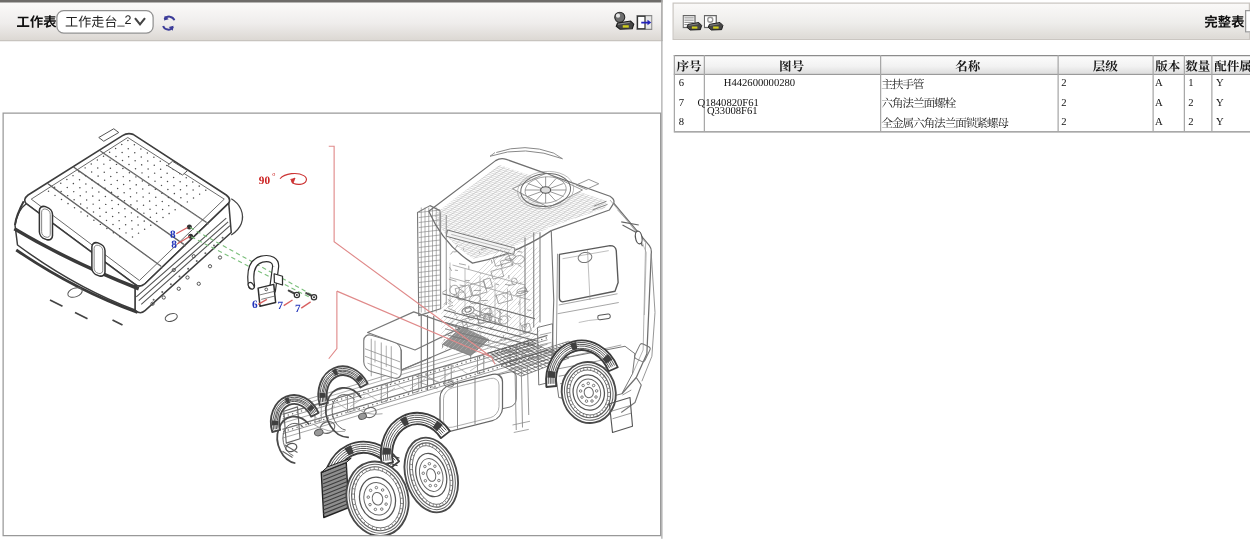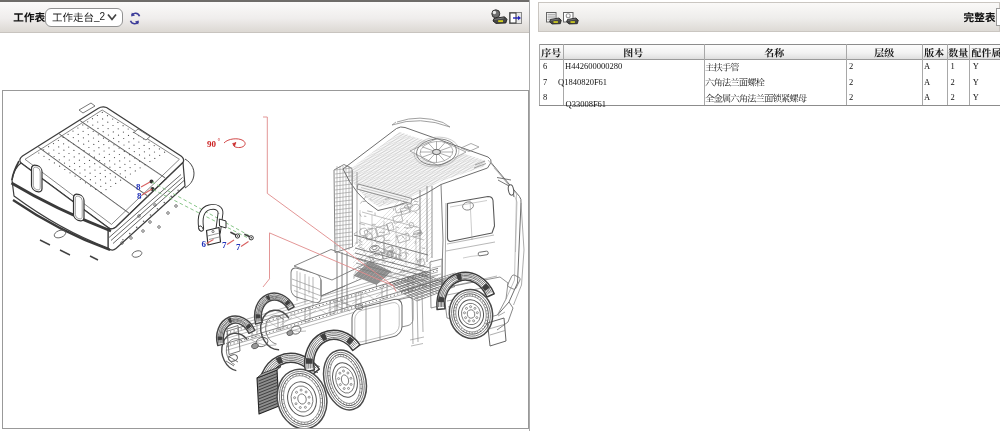--- a/index.html
+++ b/index.html
@@ -91,39 +91,39 @@
 <svg style="position:absolute;left:924.4px;top:44.5px;overflow:visible" width="22" height="14" viewBox="0 -11.73 22 14.28">
       <path d="M4.88 -7.57V-5.38C4.60 -5.72 4.10 -6.23 4.10 -6.23L3.63 -5.48V-8.22C3.88 -8.25 3.96 -8.34 3.98 -8.49L2.56 -8.61V-5.48H1.89V-7.94C2.15 -7.98 2.22 -8.08 2.25 -8.22L0.84 -8.36V-3.58C0.84 -1.85 0.74 -0.43 0.23 0.81L0.36 0.90C1.49 -0.18 1.86 -1.65 1.89 -3.41H2.75V0.64H2.94C3.33 0.64 3.84 0.36 3.84 0.27V-3.22C4.05 -3.26 4.19 -3.36 4.26 -3.44L3.18 -4.27L2.65 -3.69H1.89V-5.19H4.64C4.75 -5.19 4.86 -5.23 4.88 -5.32V-4.53C4.88 -2.65 4.76 -0.70 3.65 0.83L3.76 0.91C5.81 -0.52 5.96 -2.72 5.96 -4.54V-5.08H6.20C6.34 -3.64 6.59 -2.51 6.98 -1.60C6.42 -0.65 5.66 0.17 4.68 0.81L4.77 0.93C5.86 0.47 6.70 -0.12 7.36 -0.83C7.77 -0.14 8.28 0.40 8.94 0.88C9.14 0.35 9.53 0.03 10.01 -0.02L10.03 -0.13C9.24 -0.49 8.55 -0.96 7.98 -1.57C8.68 -2.57 9.10 -3.71 9.37 -4.91C9.61 -4.93 9.71 -4.96 9.78 -5.07L8.74 -5.99L8.14 -5.38H5.96V-7.24C6.95 -7.23 8.35 -7.30 9.39 -7.47C9.59 -7.37 9.72 -7.38 9.82 -7.48L8.84 -8.66C7.86 -8.25 6.76 -7.83 5.88 -7.56L4.88 -7.92ZM7.37 -2.36C6.91 -3.08 6.57 -3.98 6.39 -5.08H8.21C8.05 -4.13 7.77 -3.20 7.37 -2.36Z M18.54 -7.29 17.84 -6.32H15.88V-8.18C16.20 -8.23 16.29 -8.34 16.31 -8.51L14.65 -8.68V-6.32H10.86L10.95 -6.04H13.92C13.34 -4.09 12.12 -2.01 10.47 -0.68L10.57 -0.58C12.37 -1.49 13.74 -2.77 14.65 -4.31V-1.75H12.68L12.76 -1.46H14.65V0.89H14.88C15.38 0.89 15.88 0.64 15.88 0.53V-1.46H17.63C17.77 -1.46 17.87 -1.51 17.90 -1.62C17.50 -2.04 16.80 -2.65 16.80 -2.66L16.17 -1.75H15.88V-5.99C16.49 -3.66 17.51 -1.93 19.00 -0.85C19.20 -1.44 19.60 -1.83 20.09 -1.92L20.12 -2.02C18.54 -2.72 16.92 -4.19 16.05 -6.04H19.53C19.68 -6.04 19.79 -6.09 19.82 -6.20C19.35 -6.64 18.54 -7.29 18.54 -7.29Z" fill="#1a1a1a"></path>
     </svg>
 <svg style="position:absolute;left:947.8px;top:44.5px;overflow:visible" width="22" height="14" viewBox="0 -11.73 22 14.28">
       <path d="M5.42 -7.94 4.16 -8.35C4.04 -7.77 3.88 -7.13 3.75 -6.73L3.91 -6.65C4.26 -6.93 4.69 -7.34 5.04 -7.73C5.24 -7.73 5.38 -7.81 5.42 -7.94ZM0.81 -8.28 0.70 -8.22C0.93 -7.87 1.17 -7.31 1.19 -6.83C2.00 -6.13 2.98 -7.70 0.81 -8.28ZM4.84 -7.18 4.32 -6.49H3.48V-8.27C3.72 -8.31 3.80 -8.40 3.82 -8.53L2.39 -8.67V-6.49H0.37L0.45 -6.19H1.97C1.61 -5.35 1.02 -4.54 0.27 -3.96L0.37 -3.81C1.14 -4.16 1.84 -4.60 2.39 -5.13V-4.03L2.18 -4.10C2.09 -3.86 1.92 -3.46 1.71 -3.03H0.39L0.48 -2.73H1.57C1.35 -2.28 1.10 -1.84 0.91 -1.53L0.82 -1.39C1.41 -1.27 2.14 -1.03 2.79 -0.72C2.19 -0.10 1.40 0.39 0.37 0.74L0.43 0.89C1.70 0.64 2.70 0.22 3.46 -0.36C3.73 -0.19 3.97 -0.01 4.14 0.17C4.83 0.41 5.35 -0.51 4.25 -1.11C4.61 -1.55 4.89 -2.04 5.10 -2.58C5.32 -2.60 5.43 -2.63 5.50 -2.73L4.51 -3.59L3.92 -3.03H2.85L3.08 -3.48C3.39 -3.45 3.48 -3.54 3.52 -3.64L2.51 -3.99H2.59C2.99 -3.99 3.48 -4.19 3.48 -4.28V-5.76C3.81 -5.38 4.16 -4.88 4.29 -4.43C5.28 -3.80 6.04 -5.64 3.48 -6.03V-6.19H5.51C5.65 -6.19 5.75 -6.24 5.77 -6.35C5.43 -6.70 4.84 -7.18 4.84 -7.18ZM3.95 -2.73C3.80 -2.26 3.61 -1.83 3.36 -1.43C3.00 -1.51 2.56 -1.57 2.03 -1.59C2.25 -1.95 2.48 -2.36 2.68 -2.73ZM7.87 -8.27 6.22 -8.64C6.09 -6.79 5.66 -4.81 5.12 -3.47L5.25 -3.39C5.58 -3.73 5.88 -4.12 6.14 -4.55C6.29 -3.58 6.52 -2.68 6.83 -1.89C6.22 -0.85 5.31 0.05 3.97 0.79L4.04 0.90C5.46 0.44 6.50 -0.20 7.26 -0.99C7.68 -0.23 8.23 0.41 8.95 0.91C9.10 0.37 9.43 0.06 10.00 -0.06L10.03 -0.16C9.16 -0.57 8.46 -1.11 7.89 -1.76C8.70 -2.96 9.06 -4.41 9.22 -6.05H9.78C9.92 -6.05 10.04 -6.10 10.07 -6.21C9.63 -6.60 8.92 -7.17 8.92 -7.17L8.29 -6.33H6.99C7.18 -6.86 7.34 -7.44 7.49 -8.04C7.71 -8.05 7.83 -8.14 7.87 -8.27ZM6.88 -6.05H7.93C7.85 -4.83 7.65 -3.70 7.23 -2.69C6.84 -3.35 6.56 -4.08 6.34 -4.90C6.55 -5.25 6.72 -5.64 6.88 -6.05Z M10.70 -4.99 10.79 -4.70H19.65C19.79 -4.70 19.89 -4.75 19.92 -4.87C19.50 -5.23 18.82 -5.76 18.82 -5.76L18.22 -4.99ZM17.13 -6.72V-5.96H13.43V-6.72ZM17.13 -7.01H13.43V-7.73H17.13ZM12.25 -8.02V-5.17H12.42C12.90 -5.17 13.43 -5.43 13.43 -5.53V-5.66H17.13V-5.34H17.33C17.72 -5.34 18.32 -5.55 18.33 -5.61V-7.54C18.53 -7.58 18.68 -7.67 18.74 -7.75L17.56 -8.63L17.02 -8.02H13.50L12.25 -8.52ZM17.23 -2.66V-1.87H15.84V-2.66ZM17.23 -2.96H15.84V-3.74H17.23ZM13.33 -2.66H14.68V-1.87H13.33ZM13.33 -2.96V-3.74H14.68V-2.96ZM17.23 -1.57V-1.30H17.42C17.62 -1.30 17.87 -1.35 18.07 -1.41L17.58 -0.78H15.84V-1.57ZM11.40 -0.78 11.49 -0.48H14.68V0.40H10.62L10.70 0.68H19.76C19.91 0.68 20.02 0.63 20.05 0.52C19.60 0.12 18.87 -0.44 18.87 -0.44L18.23 0.40H15.84V-0.48H19.03C19.18 -0.48 19.28 -0.53 19.31 -0.64C18.99 -0.93 18.51 -1.32 18.30 -1.48C18.38 -1.51 18.43 -1.54 18.44 -1.56V-3.52C18.67 -3.57 18.82 -3.67 18.88 -3.75L17.68 -4.66L17.12 -4.04H13.40L12.13 -4.54V-1.03H12.29C12.78 -1.03 13.33 -1.29 13.33 -1.40V-1.57H14.68V-0.78Z" fill="#1a1a1a"></path>
     </svg>
 <svg style="position:absolute;left:970.6px;top:44.5px;overflow:visible" width="43" height="14" viewBox="0 -11.73 43 14.28">
       <path d="M5.82 -5.12V-0.46C5.82 0.35 6.06 0.55 7.02 0.55H7.99C9.54 0.55 9.99 0.31 9.99 -0.15C9.99 -0.35 9.91 -0.48 9.62 -0.61L9.59 -2.09H9.47C9.29 -1.45 9.13 -0.87 9.03 -0.67C8.97 -0.57 8.91 -0.54 8.79 -0.53C8.66 -0.52 8.40 -0.51 8.08 -0.51H7.28C6.98 -0.51 6.93 -0.57 6.93 -0.74V-4.83H8.21V-3.87H8.39C8.74 -3.87 9.29 -4.07 9.30 -4.13V-7.35C9.54 -7.39 9.70 -7.50 9.77 -7.59L8.63 -8.47L8.10 -7.86H5.77L5.86 -7.58H8.21V-5.12H7.05L5.82 -5.60ZM3.03 -7.57V-6.08H2.63V-7.57ZM2.63 -7.85H0.33L0.41 -7.57H1.83V-6.08H1.63L0.60 -6.52V0.88H0.76C1.19 0.88 1.58 0.63 1.58 0.52V-0.08H4.12V0.70H4.29C4.65 0.70 5.14 0.47 5.15 0.39V-5.63C5.33 -5.67 5.48 -5.74 5.54 -5.82L4.52 -6.62L4.03 -6.08H3.85V-7.57H5.38C5.53 -7.57 5.63 -7.62 5.66 -7.73C5.25 -8.10 4.59 -8.63 4.59 -8.63L4.01 -7.85ZM4.12 -1.78V-0.37H1.58V-1.78ZM4.12 -2.08H1.58V-2.89L1.65 -2.80C2.56 -3.55 2.63 -4.67 2.63 -5.39V-5.78H3.03V-3.78C3.03 -3.38 3.09 -3.20 3.54 -3.20H3.79L4.12 -3.22ZM4.12 -3.92H4.08C4.06 -3.92 4.01 -3.92 3.98 -3.92C3.95 -3.92 3.91 -3.92 3.87 -3.92H3.74C3.68 -3.92 3.66 -3.95 3.66 -4.05V-5.78H4.12ZM1.58 -3.04V-5.78H2.01V-5.40C2.01 -4.71 2.01 -3.81 1.58 -3.04Z M16.08 -8.54V-6.11H14.96C15.15 -6.52 15.32 -6.96 15.46 -7.42C15.69 -7.42 15.82 -7.50 15.86 -7.62L14.29 -8.11C14.12 -6.58 13.70 -4.95 13.23 -3.87L13.36 -3.78C13.93 -4.32 14.42 -5.02 14.82 -5.81H16.08V-3.34H13.26L13.34 -3.04H16.08V0.90H16.33C16.80 0.90 17.32 0.66 17.32 0.54V-3.04H19.93C20.08 -3.04 20.19 -3.09 20.22 -3.20C19.78 -3.62 19.03 -4.22 19.03 -4.22L18.37 -3.34H17.32V-5.81H19.65C19.79 -5.81 19.89 -5.86 19.92 -5.98C19.50 -6.37 18.78 -6.96 18.78 -6.96L18.15 -6.11H17.32V-8.08C17.61 -8.12 17.68 -8.23 17.71 -8.37ZM12.38 -8.65C12.00 -6.72 11.20 -4.72 10.41 -3.46L10.54 -3.38C10.96 -3.72 11.36 -4.12 11.73 -4.57V0.90H11.94C12.42 0.90 12.91 0.63 12.93 0.55V-5.43C13.13 -5.46 13.21 -5.53 13.24 -5.62L12.62 -5.85C12.97 -6.47 13.29 -7.15 13.57 -7.88C13.81 -7.86 13.93 -7.95 13.98 -8.07Z M28.41 -7.75V-6.60H23.01V-7.75ZM21.84 -8.04V-5.51C21.84 -3.44 21.73 -1.09 20.60 0.78L20.71 0.87C22.87 -0.86 23.01 -3.56 23.01 -5.52V-6.31H28.41V-5.90H28.61C28.98 -5.90 29.55 -6.12 29.56 -6.19V-7.58C29.75 -7.61 29.89 -7.70 29.95 -7.77L28.83 -8.60L28.30 -8.04H23.19L21.84 -8.53ZM27.78 -6.19C26.80 -5.88 24.92 -5.49 23.44 -5.33L23.47 -5.16C24.18 -5.13 24.98 -5.12 25.74 -5.14V-4.50H24.66L23.50 -4.96V-2.47H23.65C24.10 -2.47 24.59 -2.70 24.59 -2.79V-2.98H25.74V-2.16H24.17L23.03 -2.61V0.89H23.18C23.62 0.89 24.10 0.65 24.10 0.55V-1.87H25.74V-1.13C25.11 -1.12 24.58 -1.11 24.26 -1.12L24.75 0.02C24.86 0.00 24.96 -0.06 25.02 -0.19C26.12 -0.51 26.93 -0.75 27.53 -0.95C27.60 -0.79 27.64 -0.61 27.65 -0.45C28.32 0.14 29.16 -1.15 27.27 -1.65L27.16 -1.59C27.25 -1.48 27.35 -1.34 27.43 -1.18L26.84 -1.16V-1.87H28.55V-0.23C28.55 -0.12 28.52 -0.06 28.39 -0.06C28.21 -0.06 27.63 -0.10 27.63 -0.10V0.04C27.99 0.09 28.13 0.20 28.22 0.33C28.33 0.45 28.36 0.66 28.37 0.94C29.50 0.85 29.64 0.49 29.64 -0.14V-1.68C29.86 -1.71 30.00 -1.82 30.06 -1.90L28.94 -2.72L28.45 -2.16H26.84V-2.98H28.03V-2.62H28.21C28.56 -2.62 29.13 -2.82 29.14 -2.89V-4.07C29.30 -4.11 29.42 -4.18 29.47 -4.25L28.43 -5.02L27.94 -4.50H26.84V-5.18C27.34 -5.21 27.81 -5.25 28.19 -5.30C28.47 -5.20 28.67 -5.22 28.77 -5.31ZM25.74 -3.26H24.59V-4.21H25.74ZM26.84 -3.26V-4.21H28.03V-3.26Z M32.26 -8.66V0.91H32.50C32.94 0.91 33.43 0.67 33.43 0.57V-8.21C33.70 -8.25 33.77 -8.36 33.79 -8.51ZM31.58 -6.65C31.64 -5.95 31.34 -5.17 31.07 -4.86C30.83 -4.65 30.72 -4.37 30.89 -4.11C31.07 -3.82 31.53 -3.88 31.74 -4.17C32.05 -4.60 32.17 -5.50 31.75 -6.65ZM33.57 -6.95 33.46 -6.90C33.65 -6.53 33.84 -5.94 33.82 -5.46C34.15 -5.13 34.54 -5.28 34.64 -5.62C34.48 -4.89 34.26 -4.21 34.03 -3.66L34.17 -3.58C34.72 -4.11 35.16 -4.80 35.52 -5.61H36.63V-3.11H34.72L34.80 -2.83H36.63V0.28H34.01L34.09 0.57H40.40C40.53 0.57 40.66 0.52 40.68 0.41C40.25 0.00 39.51 -0.59 39.51 -0.59L38.86 0.28H37.83V-2.83H39.91C40.06 -2.83 40.17 -2.88 40.20 -2.99C39.80 -3.38 39.12 -3.96 39.12 -3.96L38.52 -3.11H37.83V-5.61H40.15C40.29 -5.61 40.39 -5.66 40.42 -5.77C40.00 -6.17 39.31 -6.73 39.31 -6.73L38.69 -5.90H37.83V-8.16C38.07 -8.19 38.14 -8.28 38.16 -8.43L36.63 -8.57V-5.90H35.63C35.81 -6.35 35.97 -6.83 36.10 -7.35C36.33 -7.35 36.44 -7.45 36.49 -7.58L35.00 -7.97C34.93 -7.20 34.82 -6.43 34.66 -5.70C34.72 -6.06 34.48 -6.57 33.57 -6.95Z" fill="#1a1a1a"></path>
     </svg>
 <div class="abs" style="left:543px;top:61.2px;font:8.5px 'Liberation Serif';color:#111">6</div>
-<div class="abs" style="left:565px;top:61.2px;font:8.5px 'Liberation Serif';color:#111">H442600000280</div>
+<div class="abs" style="left:579px;top:61.2px;font:8.5px 'Liberation Serif';color:#111">H442600000280</div>
 <svg style="position:absolute;left:704.6px;top:59.9px;overflow:visible" width="36" height="13" viewBox="0 -10.70 36 13.02">
       <path d="M3.27 -7.78 3.18 -7.69C3.83 -7.33 4.66 -6.62 4.95 -6.05C5.73 -5.66 5.97 -7.26 3.27 -7.78ZM0.39 0.06 0.47 0.33H8.69C8.83 0.33 8.91 0.28 8.94 0.19C8.59 -0.13 8.04 -0.55 8.04 -0.55L7.56 0.06H4.96V-2.69H7.85C7.99 -2.69 8.08 -2.73 8.10 -2.83C7.77 -3.13 7.24 -3.53 7.24 -3.53L6.78 -2.96H4.96V-5.35H8.27C8.39 -5.35 8.48 -5.39 8.51 -5.50C8.17 -5.81 7.63 -6.22 7.63 -6.22L7.15 -5.63H1.01L1.10 -5.35H4.32V-2.96H1.40L1.48 -2.69H4.32V0.06Z M14.12 -7.76V-5.86H12.37L12.45 -5.58H14.12V-4.32C14.12 -4.08 14.11 -3.85 14.10 -3.62H11.88L11.96 -3.35H14.08C13.90 -1.67 13.17 -0.33 11.12 0.57L11.20 0.72C13.57 -0.10 14.43 -1.50 14.66 -3.20C14.86 -1.81 15.38 -0.20 16.92 0.70C16.99 0.33 17.19 0.20 17.51 0.14L17.54 0.04C15.73 -0.78 15.05 -2.06 14.82 -3.35H17.16C17.29 -3.35 17.38 -3.39 17.41 -3.49C17.10 -3.79 16.60 -4.18 16.60 -4.18L16.15 -3.62H14.71C14.73 -3.85 14.74 -4.08 14.74 -4.32V-5.58H16.92C17.05 -5.58 17.15 -5.63 17.17 -5.73C16.87 -6.02 16.37 -6.41 16.37 -6.41L15.95 -5.86H14.74V-7.40C14.97 -7.44 15.03 -7.53 15.05 -7.65ZM8.70 -2.91 9.05 -2.14C9.13 -2.18 9.20 -2.28 9.23 -2.38L10.26 -2.94V-0.22C10.26 -0.08 10.22 -0.05 10.06 -0.05C9.89 -0.05 9.06 -0.10 9.06 -0.10V0.05C9.43 0.09 9.64 0.16 9.77 0.26C9.88 0.36 9.93 0.52 9.96 0.72C10.76 0.62 10.85 0.33 10.85 -0.18V-3.26L12.28 -4.10L12.24 -4.22L10.85 -3.68V-5.39H12.16C12.29 -5.39 12.37 -5.44 12.40 -5.54C12.13 -5.82 11.69 -6.19 11.69 -6.19L11.30 -5.66H10.85V-7.44C11.07 -7.47 11.17 -7.56 11.19 -7.69L10.26 -7.79V-5.66H8.84L8.92 -5.39H10.26V-3.46C9.58 -3.20 9.02 -3.00 8.70 -2.91Z M24.20 -7.78C22.79 -7.26 20.05 -6.72 17.76 -6.54L17.80 -6.36C18.96 -6.38 20.16 -6.47 21.27 -6.60V-4.88H17.80L17.88 -4.61H21.27V-2.80H17.19L17.26 -2.52H21.27V-0.29C21.27 -0.11 21.21 -0.05 20.99 -0.05C20.74 -0.05 19.44 -0.15 19.44 -0.15V-0.01C20.00 0.07 20.29 0.14 20.49 0.25C20.65 0.35 20.73 0.52 20.76 0.72C21.76 0.62 21.90 0.24 21.90 -0.25V-2.52H25.67C25.81 -2.52 25.89 -2.57 25.92 -2.67C25.59 -2.98 25.05 -3.39 25.05 -3.39L24.56 -2.80H21.90V-4.61H25.12C25.25 -4.61 25.34 -4.65 25.36 -4.75C25.04 -5.05 24.52 -5.46 24.52 -5.46L24.04 -4.88H21.90V-6.68C22.84 -6.81 23.72 -6.97 24.42 -7.12C24.67 -7.02 24.84 -7.03 24.93 -7.11Z M29.51 -6.00 29.41 -5.93C29.65 -5.75 29.88 -5.41 29.92 -5.12C30.49 -4.72 30.99 -5.84 29.51 -6.00ZM31.74 -7.49 30.85 -7.83C30.62 -7.13 30.29 -6.46 29.96 -6.05L30.08 -5.94C30.34 -6.11 30.61 -6.33 30.85 -6.60H31.57C31.80 -6.36 32.01 -6.01 32.05 -5.71C32.51 -5.33 32.99 -6.15 32.04 -6.60H34.03C34.15 -6.60 34.25 -6.65 34.27 -6.75C33.97 -7.04 33.49 -7.41 33.49 -7.41L33.06 -6.88H31.08C31.19 -7.02 31.29 -7.18 31.39 -7.34C31.58 -7.32 31.69 -7.39 31.74 -7.49ZM28.02 -7.49 27.14 -7.84C26.80 -6.87 26.25 -5.94 25.71 -5.38L25.84 -5.28C26.32 -5.60 26.79 -6.05 27.19 -6.60H27.82C28.04 -6.37 28.23 -6.01 28.24 -5.71C28.70 -5.33 29.20 -6.13 28.21 -6.60H29.90C30.02 -6.60 30.10 -6.65 30.13 -6.75C29.86 -7.02 29.43 -7.37 29.43 -7.37L29.05 -6.88H27.39C27.48 -7.03 27.57 -7.19 27.66 -7.35C27.86 -7.32 27.97 -7.39 28.02 -7.49ZM28.24 -3.69H31.87V-2.67H28.24ZM27.64 -4.27V0.74H27.73C28.05 0.74 28.24 0.59 28.24 0.54V0.12H32.44V0.57H32.53C32.73 0.57 33.03 0.44 33.04 0.38V-1.26C33.21 -1.29 33.36 -1.36 33.40 -1.42L32.68 -1.98L32.35 -1.63H28.24V-2.40H31.87V-2.14H31.97C32.17 -2.14 32.47 -2.28 32.48 -2.33V-3.61C32.63 -3.64 32.77 -3.70 32.83 -3.77L32.11 -4.31L31.79 -3.96H28.34ZM28.24 -1.35H32.44V-0.16H28.24ZM26.95 -5.48 26.78 -5.47C26.86 -4.92 26.61 -4.38 26.30 -4.18C26.11 -4.06 25.99 -3.89 26.08 -3.69C26.18 -3.48 26.48 -3.51 26.71 -3.66C26.93 -3.83 27.13 -4.19 27.10 -4.73H33.13C33.07 -4.44 32.99 -4.06 32.91 -3.83L33.04 -3.76C33.29 -4.00 33.62 -4.37 33.79 -4.65C33.95 -4.66 34.06 -4.67 34.13 -4.73L33.45 -5.38L33.09 -5.01H27.07C27.04 -5.16 27.01 -5.31 26.95 -5.48Z" fill="#222"></path>
     </svg>
 <div class="abs" style="left:849px;top:61.2px;font:8.5px 'Liberation Serif';color:#111">2</div>
 <div class="abs" style="left:924px;top:61.2px;font:8.5px 'Liberation Serif';color:#111">A</div>
 <div class="abs" style="left:950.5px;top:61.2px;font:8.5px 'Liberation Serif';color:#111">1</div>
 <div class="abs" style="left:972.8px;top:61.2px;font:8.5px 'Liberation Serif';color:#111">Y</div>
 <div class="abs" style="left:543px;top:76.5px;font:8.5px 'Liberation Serif';color:#111">7</div>
 <div class="abs" style="left:558px;top:76.5px;font:8.5px 'Liberation Serif';color:#111">Q1840820F61</div>
 <svg style="position:absolute;left:704.6px;top:75.2px;overflow:visible" width="61" height="13" viewBox="0 -10.70 61 13.02">
       <path d="M5.82 -4.05 5.67 -3.98C6.62 -2.85 7.91 -1.03 8.22 0.26C9.05 0.91 9.37 -1.24 5.82 -4.05ZM4.13 -3.76 3.11 -4.14C2.59 -2.59 1.50 -0.67 0.41 0.42L0.53 0.52C1.87 -0.49 3.12 -2.26 3.76 -3.66C4.00 -3.63 4.07 -3.66 4.13 -3.76ZM3.49 -7.74 3.39 -7.66C3.96 -7.19 4.62 -6.37 4.77 -5.72C5.53 -5.19 6.05 -6.88 3.49 -7.74ZM7.91 -6.03 7.37 -5.34H0.50L0.59 -5.07H8.62C8.75 -5.07 8.84 -5.12 8.87 -5.22C8.50 -5.55 7.91 -6.03 7.91 -6.03Z M13.56 0.26V-1.77H15.68V-0.25C15.68 -0.11 15.63 -0.06 15.45 -0.06C15.26 -0.06 14.28 -0.12 14.28 -0.12V0.01C14.71 0.07 14.94 0.16 15.09 0.26C15.22 0.35 15.28 0.52 15.30 0.72C16.19 0.63 16.29 0.31 16.29 -0.18V-4.93C16.46 -4.96 16.59 -5.02 16.64 -5.10L15.90 -5.66L15.59 -5.29H13.35C13.86 -5.62 14.41 -6.12 14.76 -6.46C14.95 -6.46 15.06 -6.48 15.14 -6.55L14.44 -7.19L14.05 -6.80H11.84C11.98 -7.00 12.12 -7.21 12.24 -7.41C12.49 -7.38 12.56 -7.42 12.61 -7.51L11.64 -7.80C11.11 -6.58 9.99 -5.19 8.86 -4.41L8.96 -4.30C9.44 -4.54 9.91 -4.85 10.34 -5.22V-3.38C10.34 -1.93 10.14 -0.52 8.92 0.60L9.03 0.72C10.11 0.04 10.58 -0.86 10.79 -1.77H12.97V0.46H13.06C13.35 0.46 13.56 0.32 13.56 0.26ZM11.63 -6.53H14.00C13.77 -6.15 13.43 -5.64 13.11 -5.29H11.05L10.64 -5.48C11.00 -5.80 11.33 -6.17 11.63 -6.53ZM15.68 -2.05H13.56V-3.42H15.68ZM15.68 -3.70H13.56V-5.01H15.68ZM10.85 -2.05C10.92 -2.50 10.94 -2.96 10.94 -3.39V-3.42H12.97V-2.05ZM10.94 -3.70V-5.01H12.97V-3.70Z M17.84 -1.90C17.74 -1.90 17.43 -1.90 17.43 -1.90V-1.69C17.63 -1.67 17.76 -1.65 17.89 -1.56C18.10 -1.42 18.16 -0.69 18.03 0.26C18.04 0.56 18.16 0.73 18.32 0.73C18.65 0.73 18.83 0.47 18.85 0.07C18.89 -0.70 18.61 -1.10 18.61 -1.53C18.60 -1.76 18.67 -2.06 18.76 -2.36C18.90 -2.84 19.73 -5.16 20.16 -6.41L19.99 -6.45C18.24 -2.44 18.24 -2.44 18.07 -2.09C17.99 -1.90 17.95 -1.90 17.84 -1.90ZM17.38 -5.61 17.30 -5.52C17.69 -5.28 18.17 -4.81 18.31 -4.42C18.99 -4.04 19.35 -5.38 17.38 -5.61ZM18.09 -7.67 18.01 -7.58C18.43 -7.31 18.96 -6.80 19.12 -6.35C19.81 -5.98 20.18 -7.37 18.09 -7.67ZM24.64 -6.40 24.19 -5.84H22.88V-7.42C23.11 -7.46 23.20 -7.54 23.22 -7.67L22.28 -7.77V-5.84H20.19L20.27 -5.57H22.28V-3.63H19.58L19.65 -3.35H22.22C21.84 -2.53 20.82 -1.08 20.05 -0.46C19.99 -0.40 19.80 -0.36 19.80 -0.36L20.14 0.49C20.21 0.47 20.28 0.41 20.34 0.31C22.09 0.04 23.61 -0.26 24.66 -0.48C24.86 -0.11 25.03 0.26 25.10 0.59C25.84 1.16 26.28 -0.53 23.63 -2.23L23.51 -2.16C23.84 -1.75 24.23 -1.22 24.54 -0.68C22.94 -0.52 21.38 -0.39 20.43 -0.33C21.30 -1.03 22.27 -2.06 22.80 -2.78C22.98 -2.74 23.10 -2.82 23.15 -2.91L22.28 -3.35H25.70C25.83 -3.35 25.92 -3.39 25.94 -3.50C25.63 -3.79 25.11 -4.19 25.11 -4.19L24.67 -3.63H22.88V-5.57H25.20C25.33 -5.57 25.42 -5.62 25.45 -5.72C25.14 -6.01 24.64 -6.40 24.64 -6.40Z M32.29 -3.57 31.83 -2.99H26.88L26.95 -2.71H32.90C33.02 -2.71 33.12 -2.75 33.14 -2.86C32.82 -3.16 32.29 -3.57 32.29 -3.57ZM27.54 -7.69 27.43 -7.63C27.89 -7.12 28.49 -6.32 28.66 -5.71C29.32 -5.24 29.78 -6.65 27.54 -7.69ZM34.26 -0.06C33.94 -0.35 33.42 -0.75 33.42 -0.76L32.95 -0.18H25.75L25.83 0.09H34.02C34.15 0.09 34.23 0.05 34.26 -0.06ZM33.11 -6.02 32.64 -5.43H30.89C31.38 -5.93 31.91 -6.63 32.34 -7.27C32.54 -7.24 32.66 -7.33 32.71 -7.41L31.79 -7.80C31.44 -6.98 30.99 -6.03 30.64 -5.43H26.21L26.29 -5.16H33.71C33.84 -5.16 33.94 -5.21 33.96 -5.31C33.64 -5.61 33.11 -6.02 33.11 -6.02Z M34.87 -5.42V0.71H34.96C35.28 0.71 35.47 0.56 35.47 0.51V-0.03H41.40V0.64H41.49C41.78 0.64 42.02 0.49 42.02 0.44V-5.10C42.23 -5.12 42.33 -5.19 42.40 -5.25L41.68 -5.83L41.36 -5.42H37.96C38.20 -5.79 38.50 -6.33 38.74 -6.80H42.48C42.61 -6.80 42.70 -6.84 42.73 -6.95C42.39 -7.24 41.85 -7.66 41.85 -7.66L41.38 -7.07H34.23L34.31 -6.80H37.93C37.85 -6.35 37.75 -5.80 37.67 -5.42H35.58L34.87 -5.73ZM35.47 -0.31V-5.16H36.97V-0.31ZM41.40 -0.31H39.87V-5.16H41.40ZM37.56 -5.16H39.29V-3.75H37.56ZM37.56 -3.48H39.29V-2.05H37.56ZM37.56 -1.77H39.29V-0.31H37.56Z M49.52 -1.30 49.41 -1.22C49.86 -0.85 50.39 -0.19 50.50 0.34C51.12 0.77 51.53 -0.59 49.52 -1.30ZM47.99 -1.00 47.23 -1.38C46.94 -0.86 46.30 -0.09 45.70 0.38L45.81 0.50C46.53 0.13 47.25 -0.47 47.65 -0.92C47.85 -0.88 47.92 -0.91 47.99 -1.00ZM46.37 -7.52V-4.17H46.46C46.73 -4.17 46.91 -4.30 46.91 -4.34V-4.62H48.14C47.78 -4.28 47.10 -3.73 46.53 -3.53C46.46 -3.51 46.34 -3.48 46.34 -3.48L46.65 -2.86C46.70 -2.89 46.76 -2.94 46.80 -3.01C47.41 -3.09 48.02 -3.17 48.53 -3.25C47.83 -2.82 47.02 -2.40 46.33 -2.17C46.24 -2.13 46.07 -2.10 46.07 -2.10L46.40 -1.44C46.45 -1.47 46.51 -1.52 46.56 -1.61C47.19 -1.67 47.79 -1.74 48.34 -1.81V-0.10C48.34 0.01 48.30 0.06 48.16 0.06C48.00 0.06 47.23 0.00 47.23 0.00V0.14C47.59 0.18 47.79 0.25 47.90 0.34C48.01 0.44 48.04 0.60 48.05 0.76C48.80 0.68 48.91 0.36 48.91 -0.09V-1.90L50.30 -2.10C50.47 -1.87 50.61 -1.64 50.69 -1.42C51.26 -1.03 51.65 -2.24 49.63 -3.01L49.53 -2.93C49.73 -2.76 49.95 -2.53 50.16 -2.29C48.96 -2.20 47.80 -2.13 46.97 -2.10C48.18 -2.54 49.48 -3.16 50.20 -3.62C50.41 -3.54 50.55 -3.61 50.60 -3.67L49.89 -4.19C49.67 -4.01 49.35 -3.78 48.97 -3.52L47.16 -3.47C47.68 -3.69 48.20 -3.98 48.55 -4.21C48.76 -4.15 48.89 -4.22 48.93 -4.31L48.41 -4.62H50.17V-4.27H50.26C50.51 -4.27 50.72 -4.40 50.72 -4.44V-6.93C50.91 -6.96 51.00 -7.01 51.06 -7.09L50.42 -7.58L50.15 -7.24H47.02ZM48.25 -4.89H46.91V-5.81H48.25ZM48.78 -4.89V-5.81H50.17V-4.89ZM48.25 -6.09H46.91V-6.97H48.25ZM48.78 -6.09V-6.97H50.17V-6.09ZM42.57 -0.60 42.95 0.13C43.03 0.10 43.11 0.02 43.14 -0.09C44.11 -0.47 44.89 -0.82 45.50 -1.11C45.56 -0.86 45.60 -0.61 45.60 -0.39C46.10 0.12 46.68 -1.06 45.22 -2.25L45.09 -2.20C45.21 -1.95 45.34 -1.64 45.44 -1.31L44.62 -1.09V-2.88H45.29V-2.51H45.37C45.53 -2.51 45.77 -2.64 45.78 -2.70V-5.55C45.96 -5.58 46.10 -5.65 46.17 -5.72L45.51 -6.22L45.21 -5.91H44.61V-7.42C44.84 -7.46 44.94 -7.54 44.96 -7.67L44.08 -7.77V-5.91H43.50L42.94 -6.17V-2.33H43.02C43.25 -2.33 43.45 -2.46 43.45 -2.52V-2.88H44.07V-0.95C43.43 -0.78 42.89 -0.66 42.57 -0.60ZM44.10 -5.63V-3.15H43.45V-5.63ZM44.59 -5.63H45.29V-3.15H44.59Z M56.94 -7.26C57.35 -6.04 58.24 -4.90 59.21 -4.17C59.27 -4.41 59.47 -4.62 59.73 -4.69L59.75 -4.81C58.69 -5.38 57.63 -6.32 57.08 -7.37C57.29 -7.39 57.39 -7.43 57.41 -7.53L56.37 -7.77C56.07 -6.60 54.86 -4.95 53.82 -4.10L53.91 -3.98C55.12 -4.72 56.35 -6.01 56.94 -7.26ZM53.93 0.04 54.00 0.31H59.42C59.55 0.31 59.66 0.26 59.67 0.16C59.38 -0.13 58.89 -0.52 58.89 -0.52L58.45 0.04H57.02V-1.93H58.92C59.05 -1.93 59.14 -1.98 59.15 -2.08C58.87 -2.37 58.38 -2.76 58.38 -2.76L57.95 -2.20H57.02V-3.86H58.66C58.79 -3.86 58.88 -3.91 58.91 -4.01C58.62 -4.28 58.17 -4.66 58.17 -4.66L57.76 -4.13H54.70L54.76 -3.86H56.43V-2.20H54.53L54.61 -1.93H56.43V0.04ZM52.57 -7.79V-5.63H51.13L51.20 -5.35H52.44C52.18 -3.96 51.71 -2.59 51.00 -1.53L51.13 -1.40C51.74 -2.08 52.22 -2.86 52.57 -3.72V0.71H52.69C52.91 0.71 53.16 0.57 53.16 0.48V-3.92C53.46 -3.54 53.82 -3.00 53.93 -2.60C54.49 -2.17 54.98 -3.30 53.16 -4.13V-5.35H54.36C54.49 -5.35 54.58 -5.39 54.60 -5.50C54.34 -5.78 53.88 -6.16 53.88 -6.16L53.50 -5.63H53.16V-7.43C53.41 -7.47 53.47 -7.55 53.50 -7.69Z" fill="#222"></path>
     </svg>
 <div class="abs" style="left:849px;top:76.5px;font:8.5px 'Liberation Serif';color:#111">2</div>
 <div class="abs" style="left:924px;top:76.5px;font:8.5px 'Liberation Serif';color:#111">A</div>
 <div class="abs" style="left:950.5px;top:76.5px;font:8.5px 'Liberation Serif';color:#111">2</div>
 <div class="abs" style="left:972.8px;top:76.5px;font:8.5px 'Liberation Serif';color:#111">Y</div>
 <div class="abs" style="left:543px;top:91.8px;font:8.5px 'Liberation Serif';color:#111">8</div>
-<div class="abs" style="left:565.5px;top:99px;font:8.5px 'Liberation Serif';color:#111">Q33008F61</div>
+<div class="abs" style="left:565.5px;top:83px;font:8.5px 'Liberation Serif';color:#111">Q33008F61</div>
 <svg style="position:absolute;left:704.6px;top:90.5px;overflow:visible" width="103" height="13" viewBox="0 -10.70 103 13.02">
       <path d="M4.87 -7.29C5.54 -5.90 6.98 -4.61 8.48 -3.81C8.55 -4.05 8.77 -4.26 9.05 -4.32L9.07 -4.45C7.44 -5.15 5.89 -6.19 5.05 -7.40C5.28 -7.43 5.39 -7.47 5.42 -7.58L4.32 -7.86C3.80 -6.49 1.90 -4.53 0.33 -3.60L0.40 -3.46C2.15 -4.32 3.99 -5.91 4.87 -7.29ZM0.61 0.11 0.69 0.38H8.54C8.67 0.38 8.76 0.33 8.79 0.24C8.45 -0.07 7.92 -0.47 7.92 -0.47L7.46 0.11H4.94V-1.88H7.60C7.73 -1.88 7.81 -1.93 7.84 -2.03C7.52 -2.31 7.02 -2.68 7.02 -2.68L6.58 -2.16H4.94V-3.92H7.25C7.38 -3.92 7.49 -3.96 7.51 -4.05C7.20 -4.33 6.72 -4.69 6.72 -4.69L6.30 -4.19H1.94L2.02 -3.92H4.32V-2.16H1.79L1.87 -1.88H4.32V0.11Z M10.57 -2.28 10.45 -2.22C10.78 -1.72 11.17 -0.96 11.20 -0.34C11.80 0.22 12.44 -1.15 10.57 -2.28ZM15.02 -2.33C14.73 -1.56 14.35 -0.73 14.05 -0.20L14.19 -0.12C14.64 -0.54 15.16 -1.19 15.58 -1.80C15.77 -1.78 15.88 -1.85 15.93 -1.95ZM13.27 -7.30C13.95 -5.99 15.37 -4.77 16.88 -4.02C16.93 -4.25 17.16 -4.47 17.44 -4.53L17.46 -4.67C15.84 -5.31 14.28 -6.28 13.44 -7.42C13.68 -7.44 13.80 -7.49 13.82 -7.60L12.71 -7.86C12.20 -6.56 10.28 -4.71 8.73 -3.83L8.79 -3.70C10.53 -4.49 12.37 -6.00 13.27 -7.30ZM8.98 0.18 9.05 0.45H17.00C17.13 0.45 17.22 0.40 17.25 0.30C16.91 0.00 16.37 -0.43 16.37 -0.43L15.91 0.18H13.36V-2.65H16.62C16.75 -2.65 16.83 -2.70 16.86 -2.80C16.54 -3.09 16.03 -3.48 16.03 -3.48L15.57 -2.92H13.36V-4.41H15.08C15.21 -4.41 15.29 -4.45 15.32 -4.56C15.02 -4.83 14.54 -5.17 14.54 -5.18L14.12 -4.68H10.75L10.82 -4.41H12.74V-2.92H9.42L9.49 -2.65H12.74V0.18Z M24.44 -7.01V-5.92H18.93V-7.01ZM18.33 -7.27V-4.84C18.33 -2.98 18.19 -1.00 17.13 0.58L17.27 0.68C18.80 -0.88 18.93 -3.13 18.93 -4.85V-5.65H24.44V-5.26H24.54C24.73 -5.26 25.03 -5.39 25.04 -5.45V-6.90C25.21 -6.93 25.36 -7.01 25.43 -7.08L24.68 -7.64L24.35 -7.27H19.05L18.33 -7.59ZM23.82 -5.46C22.82 -5.23 21.00 -4.96 19.55 -4.85L19.59 -4.67C20.29 -4.67 21.06 -4.70 21.78 -4.74V-4.06H20.31L19.68 -4.35V-2.29H19.76C20.00 -2.29 20.26 -2.42 20.26 -2.46V-2.70H21.78V-1.96H19.85L19.22 -2.25V0.72H19.31C19.55 0.72 19.80 0.59 19.80 0.53V-1.69H21.78V-0.93C21.06 -0.90 20.44 -0.88 20.08 -0.89L20.38 -0.19C20.47 -0.20 20.55 -0.26 20.60 -0.37C21.85 -0.54 22.80 -0.69 23.51 -0.82C23.64 -0.63 23.74 -0.45 23.77 -0.28C24.27 0.09 24.68 -0.95 23.07 -1.50L22.96 -1.42C23.10 -1.31 23.24 -1.16 23.37 -1.00L22.36 -0.95V-1.69H24.51V-0.09C24.51 0.02 24.46 0.07 24.31 0.07C24.13 0.07 23.36 0.02 23.36 0.02V0.17C23.72 0.20 23.91 0.28 24.02 0.36C24.14 0.45 24.18 0.60 24.20 0.75C24.99 0.68 25.08 0.40 25.08 -0.04V-1.57C25.27 -1.60 25.42 -1.69 25.47 -1.76L24.70 -2.32L24.41 -1.96H22.36V-2.70H23.93V-2.40H24.01C24.21 -2.40 24.51 -2.52 24.52 -2.58V-3.72C24.67 -3.75 24.81 -3.82 24.86 -3.89L24.16 -4.41L23.85 -4.06H22.36V-4.78C22.95 -4.83 23.49 -4.88 23.95 -4.94C24.14 -4.85 24.29 -4.84 24.39 -4.91ZM21.78 -2.97H20.26V-3.80H21.78ZM22.36 -2.97V-3.80H23.93V-2.97Z M31.17 -4.05 31.02 -3.98C31.97 -2.85 33.26 -1.03 33.57 0.26C34.40 0.91 34.72 -1.24 31.17 -4.05ZM29.48 -3.76 28.46 -4.14C27.94 -2.59 26.85 -0.67 25.76 0.42L25.88 0.52C27.22 -0.49 28.47 -2.26 29.11 -3.66C29.35 -3.63 29.42 -3.66 29.48 -3.76ZM28.84 -7.74 28.74 -7.66C29.31 -7.19 29.97 -6.37 30.12 -5.72C30.88 -5.19 31.40 -6.88 28.84 -7.74ZM33.26 -6.03 32.72 -5.34H25.85L25.94 -5.07H33.97C34.10 -5.07 34.19 -5.12 34.22 -5.22C33.85 -5.55 33.26 -6.03 33.26 -6.03Z M38.91 0.26V-1.77H41.03V-0.25C41.03 -0.11 40.98 -0.06 40.80 -0.06C40.61 -0.06 39.63 -0.12 39.63 -0.12V0.01C40.06 0.07 40.29 0.16 40.44 0.26C40.57 0.35 40.63 0.52 40.65 0.72C41.54 0.63 41.64 0.31 41.64 -0.18V-4.93C41.81 -4.96 41.94 -5.02 41.99 -5.10L41.25 -5.66L40.94 -5.29H38.70C39.21 -5.62 39.76 -6.12 40.11 -6.46C40.30 -6.46 40.41 -6.48 40.49 -6.55L39.79 -7.19L39.40 -6.80H37.19C37.33 -7.00 37.47 -7.21 37.59 -7.41C37.84 -7.38 37.91 -7.42 37.96 -7.51L36.99 -7.80C36.46 -6.58 35.34 -5.19 34.21 -4.41L34.31 -4.30C34.79 -4.54 35.26 -4.85 35.69 -5.22V-3.38C35.69 -1.93 35.49 -0.52 34.27 0.60L34.38 0.72C35.46 0.04 35.93 -0.86 36.14 -1.77H38.32V0.46H38.41C38.70 0.46 38.91 0.32 38.91 0.26ZM36.98 -6.53H39.35C39.12 -6.15 38.78 -5.64 38.46 -5.29H36.40L35.99 -5.48C36.35 -5.80 36.68 -6.17 36.98 -6.53ZM41.03 -2.05H38.91V-3.42H41.03ZM41.03 -3.70H38.91V-5.01H41.03ZM36.20 -2.05C36.27 -2.50 36.29 -2.96 36.29 -3.39V-3.42H38.32V-2.05ZM36.29 -3.70V-5.01H38.32V-3.70Z M43.19 -1.90C43.09 -1.90 42.78 -1.90 42.78 -1.90V-1.69C42.98 -1.67 43.11 -1.65 43.24 -1.56C43.45 -1.42 43.51 -0.69 43.38 0.26C43.39 0.56 43.51 0.73 43.67 0.73C44.00 0.73 44.18 0.47 44.20 0.07C44.24 -0.70 43.96 -1.10 43.96 -1.53C43.95 -1.76 44.02 -2.06 44.11 -2.36C44.25 -2.84 45.08 -5.16 45.51 -6.41L45.34 -6.45C43.59 -2.44 43.59 -2.44 43.42 -2.09C43.34 -1.90 43.30 -1.90 43.19 -1.90ZM42.73 -5.61 42.65 -5.52C43.04 -5.28 43.52 -4.81 43.66 -4.42C44.34 -4.04 44.70 -5.38 42.73 -5.61ZM43.44 -7.67 43.36 -7.58C43.78 -7.31 44.31 -6.80 44.47 -6.35C45.16 -5.98 45.53 -7.37 43.44 -7.67ZM49.99 -6.40 49.54 -5.84H48.23V-7.42C48.46 -7.46 48.55 -7.54 48.57 -7.67L47.63 -7.77V-5.84H45.54L45.62 -5.57H47.63V-3.63H44.93L45.00 -3.35H47.57C47.19 -2.53 46.17 -1.08 45.40 -0.46C45.34 -0.40 45.15 -0.36 45.15 -0.36L45.49 0.49C45.56 0.47 45.63 0.41 45.69 0.31C47.44 0.04 48.96 -0.26 50.01 -0.48C50.21 -0.11 50.38 0.26 50.45 0.59C51.19 1.16 51.63 -0.53 48.98 -2.23L48.86 -2.16C49.19 -1.75 49.58 -1.22 49.89 -0.68C48.29 -0.52 46.73 -0.39 45.78 -0.33C46.65 -1.03 47.62 -2.06 48.15 -2.78C48.33 -2.74 48.45 -2.82 48.50 -2.91L47.63 -3.35H51.05C51.18 -3.35 51.27 -3.39 51.29 -3.50C50.98 -3.79 50.46 -4.19 50.46 -4.19L50.02 -3.63H48.23V-5.57H50.55C50.68 -5.57 50.77 -5.62 50.80 -5.72C50.49 -6.01 49.99 -6.40 49.99 -6.40Z M57.64 -3.57 57.18 -2.99H52.23L52.30 -2.71H58.25C58.37 -2.71 58.47 -2.75 58.49 -2.86C58.17 -3.16 57.64 -3.57 57.64 -3.57ZM52.89 -7.69 52.78 -7.63C53.24 -7.12 53.84 -6.32 54.01 -5.71C54.67 -5.24 55.13 -6.65 52.89 -7.69ZM59.61 -0.06C59.29 -0.35 58.77 -0.75 58.77 -0.76L58.30 -0.18H51.10L51.18 0.09H59.37C59.50 0.09 59.58 0.05 59.61 -0.06ZM58.46 -6.02 57.99 -5.43H56.24C56.73 -5.93 57.26 -6.63 57.69 -7.27C57.89 -7.24 58.01 -7.33 58.06 -7.41L57.14 -7.80C56.79 -6.98 56.34 -6.03 55.99 -5.43H51.56L51.64 -5.16H59.06C59.19 -5.16 59.29 -5.21 59.31 -5.31C58.99 -5.61 58.46 -6.02 58.46 -6.02Z M60.22 -5.42V0.71H60.31C60.63 0.71 60.82 0.56 60.82 0.51V-0.03H66.75V0.64H66.84C67.13 0.64 67.37 0.49 67.37 0.44V-5.10C67.58 -5.12 67.68 -5.19 67.75 -5.25L67.03 -5.83L66.71 -5.42H63.31C63.55 -5.79 63.85 -6.33 64.09 -6.80H67.83C67.96 -6.80 68.05 -6.84 68.08 -6.95C67.74 -7.24 67.20 -7.66 67.20 -7.66L66.73 -7.07H59.58L59.66 -6.80H63.28C63.20 -6.35 63.10 -5.80 63.02 -5.42H60.93L60.22 -5.73ZM60.82 -0.31V-5.16H62.32V-0.31ZM66.75 -0.31H65.22V-5.16H66.75ZM62.91 -5.16H64.64V-3.75H62.91ZM62.91 -3.48H64.64V-2.05H62.91ZM62.91 -1.77H64.64V-0.31H62.91Z M74.33 -4.07 73.41 -4.19C73.40 -1.91 73.34 -0.15 70.33 0.58L70.43 0.73C73.87 0.07 73.96 -1.70 74.02 -3.85C74.23 -3.87 74.31 -3.96 74.33 -4.07ZM73.94 -1.28 73.86 -1.18C74.59 -0.73 75.64 0.08 76.05 0.67C76.82 0.99 76.97 -0.49 73.94 -1.28ZM76.44 -7.19 75.57 -7.57C75.29 -6.85 74.93 -6.07 74.65 -5.60L74.78 -5.50C75.22 -5.90 75.70 -6.49 76.08 -7.05C76.28 -7.02 76.39 -7.10 76.44 -7.19ZM71.38 -7.52 71.26 -7.45C71.65 -6.98 72.13 -6.22 72.23 -5.65C72.83 -5.17 73.33 -6.46 71.38 -7.52ZM72.11 -1.38V-4.80H75.34V-1.40H75.43C75.63 -1.40 75.91 -1.53 75.92 -1.59V-4.69C76.11 -4.72 76.27 -4.79 76.32 -4.86L75.58 -5.44L75.24 -5.07H74.02V-7.53C74.22 -7.57 74.31 -7.65 74.32 -7.77L73.43 -7.86V-5.07H72.17L71.54 -5.36V-1.17H71.64C71.89 -1.17 72.11 -1.31 72.11 -1.38ZM69.88 -7.47C70.11 -7.48 70.19 -7.55 70.21 -7.65L69.25 -7.91C69.02 -6.93 68.40 -5.21 67.88 -4.30L68.01 -4.22C68.15 -4.39 68.29 -4.58 68.44 -4.77L68.47 -4.62H69.29V-3.11H67.96L68.04 -2.83H69.29V-0.69C69.29 -0.52 69.25 -0.46 68.95 -0.30L69.39 0.43C69.47 0.38 69.58 0.27 69.62 0.09C70.26 -0.56 70.85 -1.20 71.13 -1.53L71.04 -1.65L69.88 -0.83V-2.83H71.12C71.25 -2.83 71.33 -2.87 71.36 -2.98C71.08 -3.26 70.64 -3.62 70.64 -3.62L70.24 -3.11H69.88V-4.62H70.94C71.06 -4.62 71.15 -4.67 71.17 -4.77C70.91 -5.03 70.47 -5.38 70.47 -5.38L70.10 -4.89H68.51C68.79 -5.30 69.06 -5.75 69.29 -6.19H71.12C71.25 -6.19 71.34 -6.24 71.37 -6.34C71.10 -6.61 70.67 -6.95 70.67 -6.95L70.30 -6.47H69.43C69.61 -6.83 69.76 -7.16 69.88 -7.47Z M78.07 -7.35 77.15 -7.43V-4.41H77.24C77.46 -4.41 77.72 -4.57 77.72 -4.64V-7.09C77.97 -7.12 78.05 -7.21 78.07 -7.35ZM79.82 -7.71 78.89 -7.81V-4.35H78.98C79.21 -4.35 79.47 -4.50 79.47 -4.58V-7.47C79.71 -7.50 79.80 -7.58 79.82 -7.71ZM79.66 -0.81 78.91 -1.29C78.42 -0.75 77.43 -0.04 76.55 0.36L76.65 0.50C77.65 0.22 78.73 -0.30 79.32 -0.75C79.51 -0.70 79.59 -0.73 79.66 -0.81ZM81.83 -1.10 81.76 -0.98C82.56 -0.65 83.69 0.02 84.14 0.60C84.93 0.82 84.86 -0.73 81.83 -1.10ZM82.16 -2.97 82.07 -2.86C82.36 -2.71 82.68 -2.47 82.98 -2.21C81.17 -2.13 79.46 -2.06 78.34 -2.03C80.06 -2.49 81.95 -3.18 82.99 -3.66C83.19 -3.57 83.34 -3.62 83.41 -3.69L82.72 -4.26C82.39 -4.05 81.95 -3.81 81.42 -3.55C80.38 -3.48 79.38 -3.40 78.64 -3.37C79.42 -3.63 80.23 -3.96 80.72 -4.24C80.92 -4.17 81.06 -4.24 81.12 -4.32L80.56 -4.71C81.15 -4.85 81.68 -5.05 82.15 -5.28C82.76 -4.84 83.52 -4.54 84.43 -4.35C84.49 -4.63 84.68 -4.82 84.92 -4.88V-4.98C84.09 -5.08 83.33 -5.27 82.68 -5.59C83.29 -5.97 83.79 -6.44 84.15 -7.01C84.36 -7.01 84.47 -7.03 84.54 -7.11L83.88 -7.72L83.46 -7.35H80.00L80.09 -7.07H80.74C81.01 -6.45 81.37 -5.95 81.83 -5.55C81.21 -5.18 80.50 -4.89 79.70 -4.68L79.77 -4.53L80.17 -4.60C79.61 -4.21 78.68 -3.65 77.92 -3.43C77.85 -3.41 77.70 -3.39 77.70 -3.39L77.98 -2.70C78.04 -2.72 78.11 -2.76 78.17 -2.86C79.10 -2.97 79.99 -3.11 80.73 -3.24C79.73 -2.79 78.59 -2.35 77.61 -2.11C77.51 -2.08 77.31 -2.06 77.31 -2.06L77.60 -1.31C77.67 -1.33 77.72 -1.38 77.78 -1.46C78.73 -1.54 79.61 -1.63 80.42 -1.71V-0.07C80.42 0.03 80.38 0.08 80.24 0.08C80.09 0.08 79.37 0.03 79.37 0.03V0.16C79.71 0.20 79.90 0.27 80.01 0.35C80.11 0.45 80.14 0.59 80.16 0.73C80.91 0.67 81.03 0.39 81.03 -0.07V-1.78L83.19 -2.03C83.46 -1.77 83.68 -1.51 83.80 -1.26C84.49 -0.94 84.64 -2.39 82.16 -2.97ZM82.24 -5.82C81.70 -6.16 81.27 -6.57 80.95 -7.07H83.42C83.13 -6.59 82.73 -6.18 82.24 -5.82Z M91.77 -1.30 91.66 -1.22C92.11 -0.85 92.64 -0.19 92.75 0.34C93.37 0.77 93.78 -0.59 91.77 -1.30ZM90.24 -1.00 89.48 -1.38C89.19 -0.86 88.55 -0.09 87.95 0.38L88.06 0.50C88.78 0.13 89.50 -0.47 89.90 -0.92C90.10 -0.88 90.17 -0.91 90.24 -1.00ZM88.62 -7.52V-4.17H88.71C88.98 -4.17 89.16 -4.30 89.16 -4.34V-4.62H90.39C90.03 -4.28 89.35 -3.73 88.78 -3.53C88.71 -3.51 88.59 -3.48 88.59 -3.48L88.90 -2.86C88.95 -2.89 89.01 -2.94 89.05 -3.01C89.66 -3.09 90.27 -3.17 90.78 -3.25C90.08 -2.82 89.27 -2.40 88.58 -2.17C88.49 -2.13 88.32 -2.10 88.32 -2.10L88.65 -1.44C88.70 -1.47 88.76 -1.52 88.81 -1.61C89.44 -1.67 90.04 -1.74 90.59 -1.81V-0.10C90.59 0.01 90.55 0.06 90.41 0.06C90.25 0.06 89.48 0.00 89.48 0.00V0.14C89.84 0.18 90.04 0.25 90.15 0.34C90.26 0.44 90.29 0.60 90.30 0.76C91.05 0.68 91.16 0.36 91.16 -0.09V-1.90L92.55 -2.10C92.72 -1.87 92.86 -1.64 92.94 -1.42C93.51 -1.03 93.90 -2.24 91.88 -3.01L91.78 -2.93C91.98 -2.76 92.20 -2.53 92.41 -2.29C91.21 -2.20 90.05 -2.13 89.22 -2.10C90.43 -2.54 91.73 -3.16 92.45 -3.62C92.66 -3.54 92.80 -3.61 92.85 -3.67L92.14 -4.19C91.92 -4.01 91.60 -3.78 91.22 -3.52L89.41 -3.47C89.93 -3.69 90.45 -3.98 90.80 -4.21C91.01 -4.15 91.14 -4.22 91.18 -4.31L90.66 -4.62H92.42V-4.27H92.51C92.76 -4.27 92.97 -4.40 92.97 -4.44V-6.93C93.16 -6.96 93.25 -7.01 93.31 -7.09L92.67 -7.58L92.40 -7.24H89.27ZM90.50 -4.89H89.16V-5.81H90.50ZM91.03 -4.89V-5.81H92.42V-4.89ZM90.50 -6.09H89.16V-6.97H90.50ZM91.03 -6.09V-6.97H92.42V-6.09ZM84.82 -0.60 85.20 0.13C85.28 0.10 85.36 0.02 85.39 -0.09C86.36 -0.47 87.14 -0.82 87.75 -1.11C87.81 -0.86 87.85 -0.61 87.85 -0.39C88.35 0.12 88.93 -1.06 87.47 -2.25L87.34 -2.20C87.46 -1.95 87.59 -1.64 87.69 -1.31L86.87 -1.09V-2.88H87.54V-2.51H87.62C87.78 -2.51 88.02 -2.64 88.03 -2.70V-5.55C88.21 -5.58 88.35 -5.65 88.42 -5.72L87.76 -6.22L87.46 -5.91H86.86V-7.42C87.09 -7.46 87.19 -7.54 87.21 -7.67L86.33 -7.77V-5.91H85.75L85.19 -6.17V-2.33H85.27C85.50 -2.33 85.70 -2.46 85.70 -2.52V-2.88H86.32V-0.95C85.68 -0.78 85.14 -0.66 84.82 -0.60ZM86.35 -5.63V-3.15H85.70V-5.63ZM86.84 -5.63H87.54V-3.15H86.84Z M96.52 -3.58 96.41 -3.50C96.93 -3.07 97.53 -2.33 97.65 -1.70C98.33 -1.21 98.81 -2.75 96.52 -3.58ZM96.75 -6.46 96.65 -6.40C97.12 -5.96 97.66 -5.19 97.75 -4.59C98.41 -4.09 98.92 -5.62 96.75 -6.46ZM101.19 -4.73 100.75 -4.16H100.31C100.34 -4.93 100.38 -5.79 100.40 -6.73C100.61 -6.75 100.73 -6.81 100.82 -6.88L100.07 -7.52L99.69 -7.10H95.85L95.09 -7.45C95.03 -6.59 94.89 -5.36 94.74 -4.16H93.23L93.31 -3.89H94.70C94.57 -2.91 94.42 -1.98 94.30 -1.33C94.17 -1.28 94.02 -1.21 93.94 -1.15L94.62 -0.65L94.93 -0.98H99.35C99.26 -0.59 99.16 -0.33 99.05 -0.21C98.92 -0.09 98.86 -0.07 98.64 -0.07C98.41 -0.07 97.67 -0.13 97.21 -0.18L97.19 -0.02C97.62 0.05 98.05 0.16 98.21 0.28C98.35 0.38 98.38 0.55 98.38 0.73C98.89 0.73 99.28 0.60 99.57 0.23C99.74 0.03 99.88 -0.38 99.99 -0.98H101.41C101.54 -0.98 101.63 -1.02 101.65 -1.13C101.37 -1.40 100.89 -1.79 100.89 -1.79L100.47 -1.25H100.04C100.15 -1.93 100.23 -2.82 100.29 -3.89H101.74C101.87 -3.89 101.96 -3.93 101.99 -4.04C101.68 -4.32 101.19 -4.73 101.19 -4.73ZM94.88 -1.25C95.01 -1.99 95.15 -2.94 95.29 -3.89H99.66C99.60 -2.79 99.52 -1.89 99.40 -1.25ZM95.33 -4.16C95.46 -5.12 95.58 -6.08 95.66 -6.82H99.79C99.76 -5.85 99.73 -4.96 99.68 -4.16Z" fill="#222"></path>
     </svg>
 <div class="abs" style="left:849px;top:91.8px;font:8.5px 'Liberation Serif';color:#111">2</div>
 <div class="abs" style="left:924px;top:91.8px;font:8.5px 'Liberation Serif';color:#111">A</div>
 <div class="abs" style="left:950.5px;top:91.8px;font:8.5px 'Liberation Serif';color:#111">2</div>
 <div class="abs" style="left:972.8px;top:91.8px;font:8.5px 'Liberation Serif';color:#111">Y</div>
 <svg style="position:absolute;left:3px;top:91px" width="525" height="337" viewBox="3 91 525 337">
 <path d="M22.5,156 L98,108.5 Q102,106 106.5,107.5 L181,156 Q185,159 183,162.5 L116,227 Q112,230.5 108,227.5 L21,163 Q18,159.5 22.5,156 Z" stroke="#3d3d3d" stroke-width="1.3" fill="#fff" stroke-linejoin="round"></path>
 <path d="M183,162.5 L116,227 Q112,230.5 108,227.5 L108,248 Q112,252 116,248.5 L185,186 L183,162.5 Z" stroke="#3d3d3d" stroke-width="1.2" fill="#fff" stroke-linejoin="round"></path>

